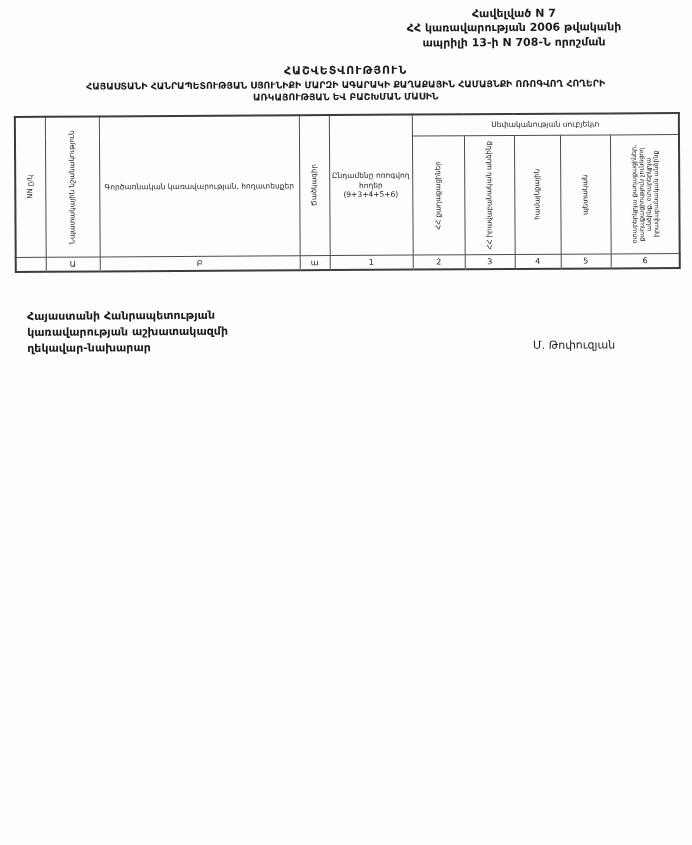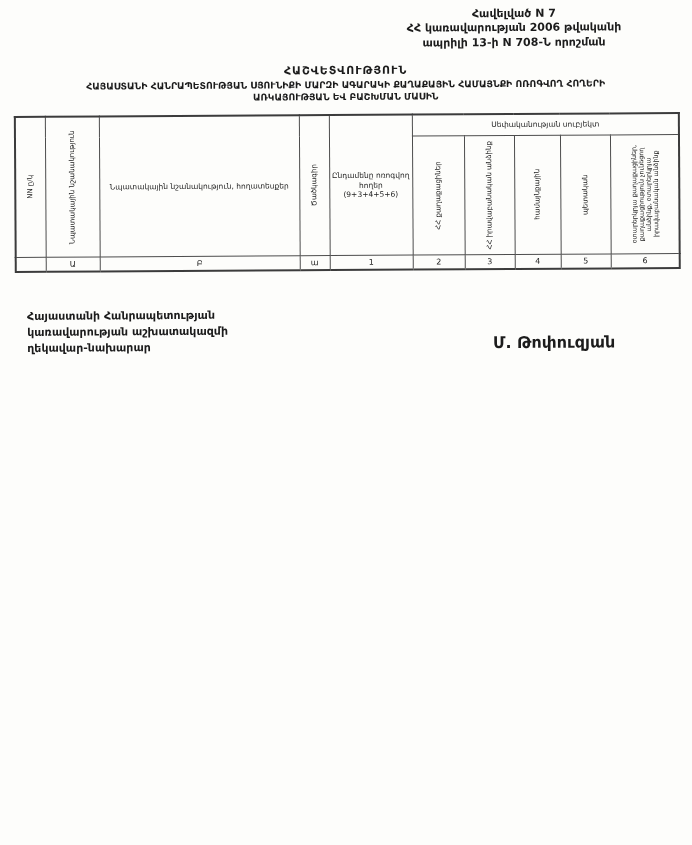--- a/index.html
+++ b/index.html
@@ -38,21 +38,21 @@
   tr.letters td{
     height:13px;text-align:center;font-size:8px;
     border-bottom:2px solid #3c3c3c;
   }
 
   .footer{
     display:flex;justify-content:space-between;align-items:flex-end;
     margin-top:36px;padding:0 64px 0 12px;
   }
   .org{font-weight:bold;font-size:11px;line-height:1.45;}
-  .sign{font-weight:bold;font-size:16px;padding-bottom:2px;}
+  .sign{font-weight:normal;font-size:11px;padding-bottom:2px;}
 </style>
 </head>
 <body>
 
 <div class="page">
 
   <div class="appendix">
     <div>Հավելված N 7</div>
     <div>ՀՀ կառավարության 2006 թվականի</div>
     <div>ապրիլի 13-ի N 708-Ն որոշման</div>
@@ -78,21 +78,21 @@
       <col style="width:69px">
     </colgroup>
     <thead>
       <tr class="h1">
         <th rowspan="2">
             <div class="vert hv">NN ը/կ</div>
           </th>
         <th rowspan="2">
             <div class="vert hv">Նպատակային նշանակություն</div>
           </th>
-        <th rowspan="2" class="th-func">Նպատակային նշանակություն, հողատեսքեր</th>
+        <th rowspan="2" class="th-func">Գործառնական կառավարության, հողատեսքեր</th>
         <th rowspan="2">
             <div class="vert hv">Ծածկագիր</div>
           </th>
         <th rowspan="2" class="th-total">Ընդամենը ոռոգվող հողեր (9+3+4+5+6)</th>
         <th colspan="5">Սեփականության սուբյեկտ</th>
       </tr>
       <tr class="h2">
         <th>
             <div class="vert hv">ՀՀ քաղաքացիներ</div>
           </th>

